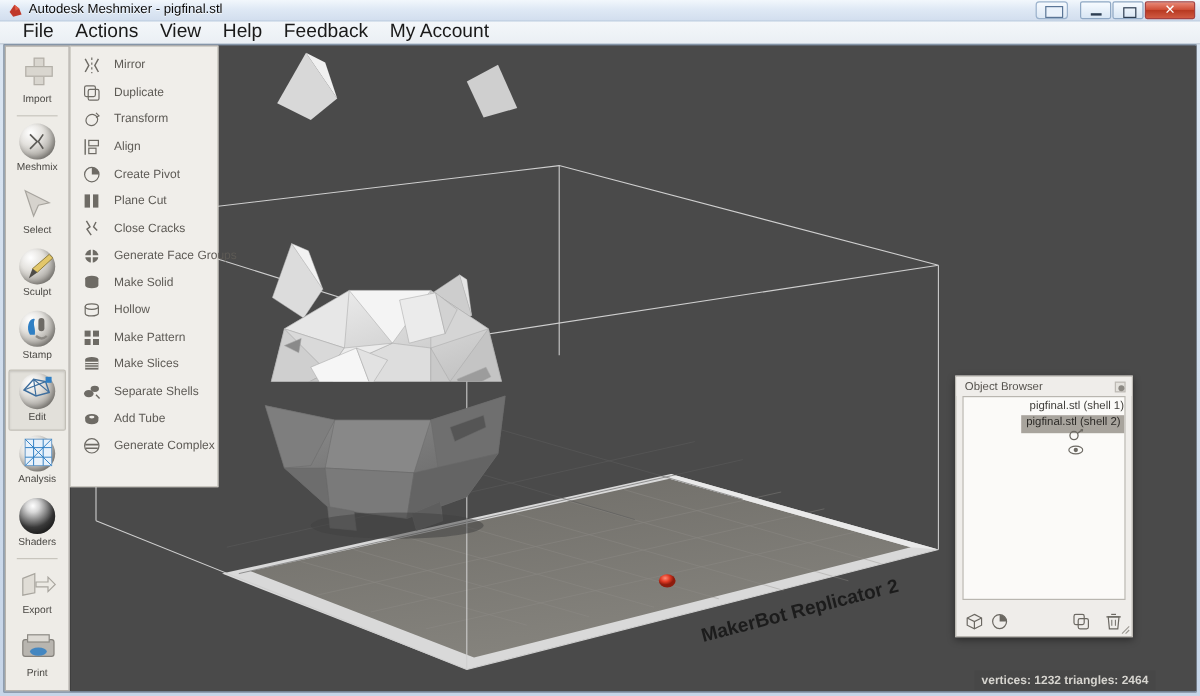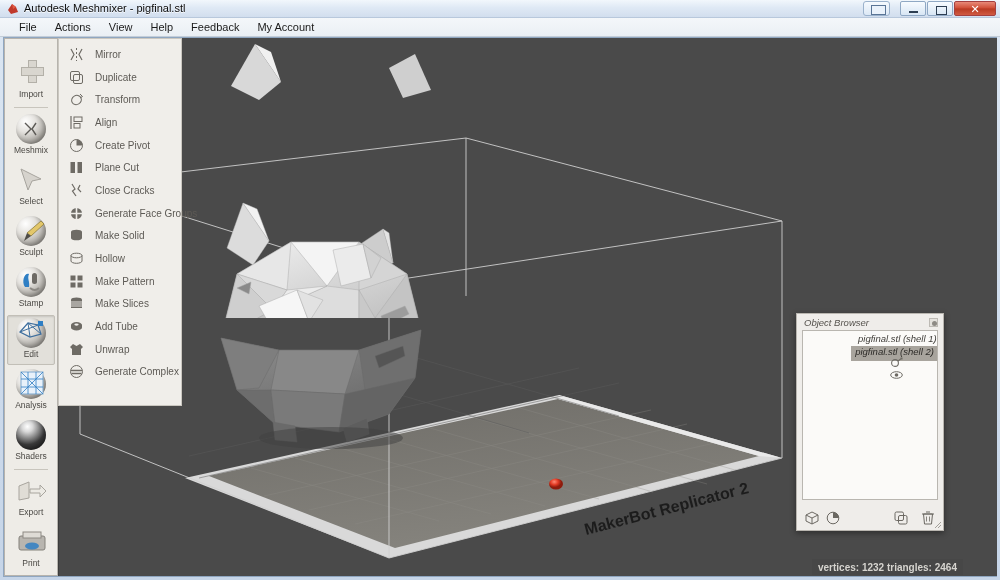--- a/index.html
+++ b/index.html
@@ -53,36 +53,36 @@
   }
 
   
   .menubar {
     position: absolute; left: 0; top: 18px; width: 1000px; height: 19px;
     background: linear-gradient(180deg,#f4f7fa 0%,#eaeff4 100%);
     border-bottom: 1px solid #c3cdd8;
     display: flex; align-items: center; padding-left: 10px; gap: 0px;
   }
   .menu-item {
-    font-size: 11px; color: #1a1a1a; padding: 2px 9px; cursor: default;
+    font-size: 16px; color: #1a1a1a; padding: 2px 9px; cursor: default;
     white-space: nowrap;
   }
 
   
   .frame {
     position: absolute; left: 3px; top: 37px; width: 994px; height: 540px;
     background: #3c3c3c; border: 1px solid #8fa6c0;
   }
 
   
   .rail {
     position: absolute; left: 4px; top: 38px; width: 54px; height: 538px;
     background: #eeece7; border: 1px solid #b6b3ad;
     display: flex; flex-direction: column; align-items: center;
-    padding-top: 16px; z-index: 6;
+    padding-top: 4px; z-index: 6;
   }
   .tool {
     width: 48px; height: 51px; display: flex; flex-direction: column;
     align-items: center; justify-content: flex-start; cursor: default;
     border: 1px solid transparent; border-radius: 2px; margin-bottom: 1px;
   }
   .tool.active { background: #e2e0da; border-color: #c2bfb7;
      box-shadow: inset 0 1px 2px rgba(0,0,0,.12); }
   .tool .glyph { width: 36px; height: 34px; position: relative; }
   .tool .lbl { font-size: 8.5px; color: #4a4844; margin-top: -1px; }
@@ -140,21 +140,21 @@
     padding: 0 6px; display: flex; align-items: center; z-index: 4;
     background: rgba(70,70,70,.55);
     font-weight: bold;
   }
   .stats span { font-size: 10px; color: #d6d4cf; white-space: nowrap; }
 
   
   .objbrowser {
     position: absolute; left: 796px; top: 313px; width: 148px; height: 218px;
     background: #efedea; border: 1px solid #b9b6b0;
-    box-shadow: 0 2px 6px rgba(0,0,0,.4); z-index: 7; font-style: italic;
+    box-shadow: 0 2px 6px rgba(0,0,0,.4); z-index: 7;
   }
   .ob-head {
     height: 16px; display: flex; align-items: center; justify-content: space-between;
     padding: 0 5px 0 7px; background: #efedea;
   }
   .ob-title { font-size: 9.5px; color: #55524d; }
   .ob-dot {
     width: 9px; height: 9px; border: 1px solid #bdbab4; background: #e4e2dd;
     position: relative;
   }
@@ -566,40 +566,42 @@
       <span class="ep-ico">
         <svg width="15" height="15" viewBox="0 0 15 15">
             <ellipse cx="7.5" cy="3.5" rx="5.5" ry="2" fill="currentColor"></ellipse>
             <rect x="2" y="4" width="11" height="8" fill="currentColor"></rect>
             <path d="M2 6 H13 M2 8 H13 M2 10 H13" stroke="#f0eeea" stroke-width="0.9"></path>
           </svg>
       </span>
       <span class="ep-lbl">Make Slices</span>
     </div>
 
+    <div class="ep-row">
+      <span class="ep-ico">
+        <svg width="15" height="15" viewBox="0 0 15 15">
+            <ellipse cx="5" cy="9" rx="4" ry="3" fill="currentColor"></ellipse>
+            <ellipse cx="10" cy="5" rx="3.5" ry="2.6" fill="currentColor"></ellipse>
+            <path d="M11 10 L14 13" stroke="currentColor" stroke-width="1.2"></path>
+          </svg>
+      </span>
+      <span class="ep-lbl">Separate Shells</span>
+    </div>
 
     <div class="ep-row">
       <span class="ep-ico">
         <svg width="15" height="15" viewBox="0 0 15 15">
             <ellipse cx="7.5" cy="6" rx="5.5" ry="3" fill="currentColor"></ellipse>
             <path d="M2 6 V8.5 a5.5 3 0 0 0 11 0 V6" fill="currentColor"></path>
             <ellipse cx="7.5" cy="5.6" rx="2.2" ry="1.1" fill="#f0eeea"></ellipse>
           </svg>
       </span>
       <span class="ep-lbl">Add Tube</span>
     </div>
 
-    <div class="ep-row">
-      <span class="ep-ico">
-        <svg width="15" height="15" viewBox="0 0 15 15">
-            <path d="M4 2 L7.5 4 L11 2 L14 5 L12 7 V13 H3 V7 L1 5 Z" fill="currentColor"></path>
-          </svg>
-      </span>
-      <span class="ep-lbl">Unwrap</span>
-    </div>
 
     <div class="ep-row">
       <span class="ep-ico">
         <svg width="15" height="15" viewBox="0 0 15 15">
             <circle cx="7.5" cy="7.5" r="6" stroke="currentColor" fill="none"></circle>
             <path d="M2 6.5 H13 M2.5 9.5 H12.5" stroke="currentColor" stroke-width="1.3"></path>
           </svg>
       </span>
       <span class="ep-lbl">Generate Complex</span>
     </div>

